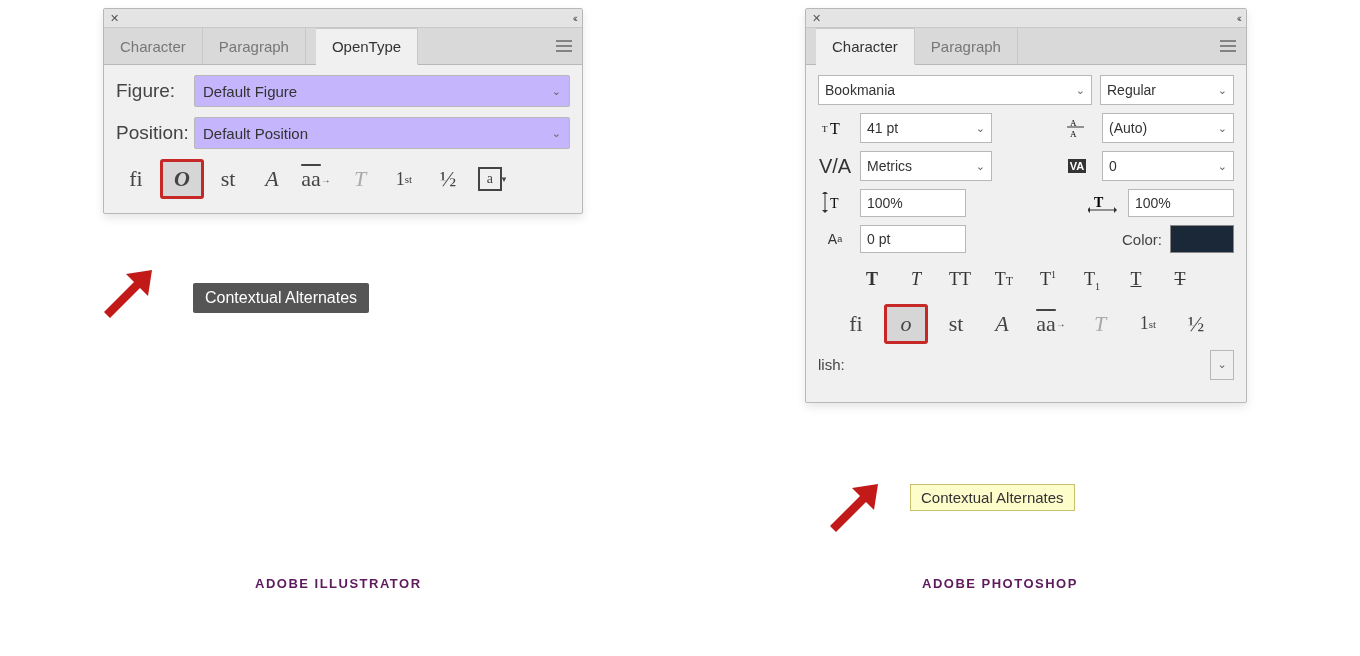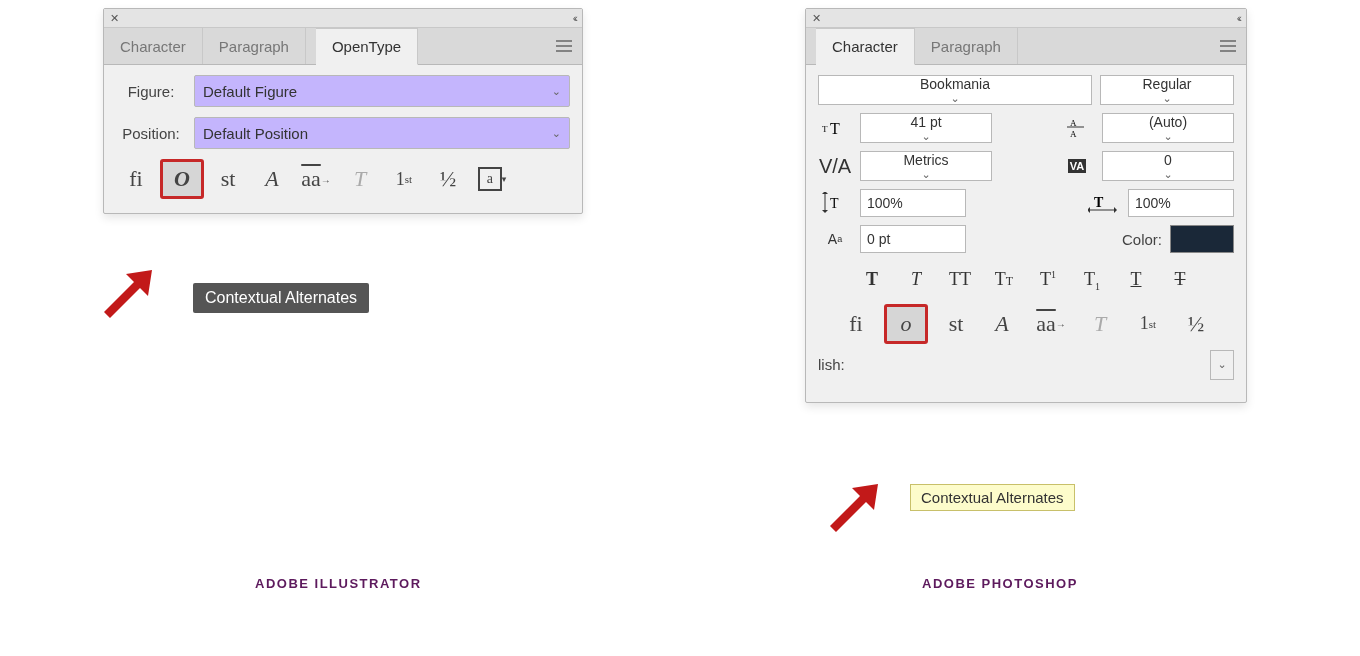--- a/index.html
+++ b/index.html
@@ -60,21 +60,21 @@
     margin-left: auto;
     display:flex;
     align-items:center;
     padding: 0 10px;
     color:#666;
   }
   .hamburger svg { display:block; }
   .panel-body { padding: 10px 12px 14px 12px; }
 
   .row { display:flex; align-items:center; gap:8px; margin-bottom:10px; }
-  .row-label { width:70px; text-align:center; color:#444; font-size:15px;}
+  .row-label { width:70px; text-align:left; color:#444; font-size:19px;}
   .select {
     flex:1;
     background:#c4b5fd;
     border:1px solid #b8b8b8;
     height:30px;
     border-radius:2px;
     display:flex;
     align-items:center;
     justify-content:space-between;
     padding:0 8px;
@@ -127,21 +127,21 @@
     letter-spacing:1.5px;
     color:#5d1a5d;
   }
 
   
   .ps-row { display:flex; align-items:center; gap:8px; margin-bottom:8px;}
   .ps-icon { width:34px; display:flex; justify-content:center; align-items:center; color:#333;}
   .ps-select {
     background:#fff; border:1px solid #b8b8b8; height:28px;
     display:flex; align-items:center; justify-content:space-between;
-    padding:0 6px; font-size:14px; color:#333;flex-direction:column;
+    padding:0 6px; font-size:14px; color:#333;
   }
   .ps-input {
     background:#fff; border:1px solid #b8b8b8; height:26px;
     padding:0 6px; font-size:14px; color:#333;
     display:flex; align-items:center;
     width:92px;
   }
   .color-swatch {
     width:62px; height:26px; background:#1a2838; border:1px solid #888;
   }

